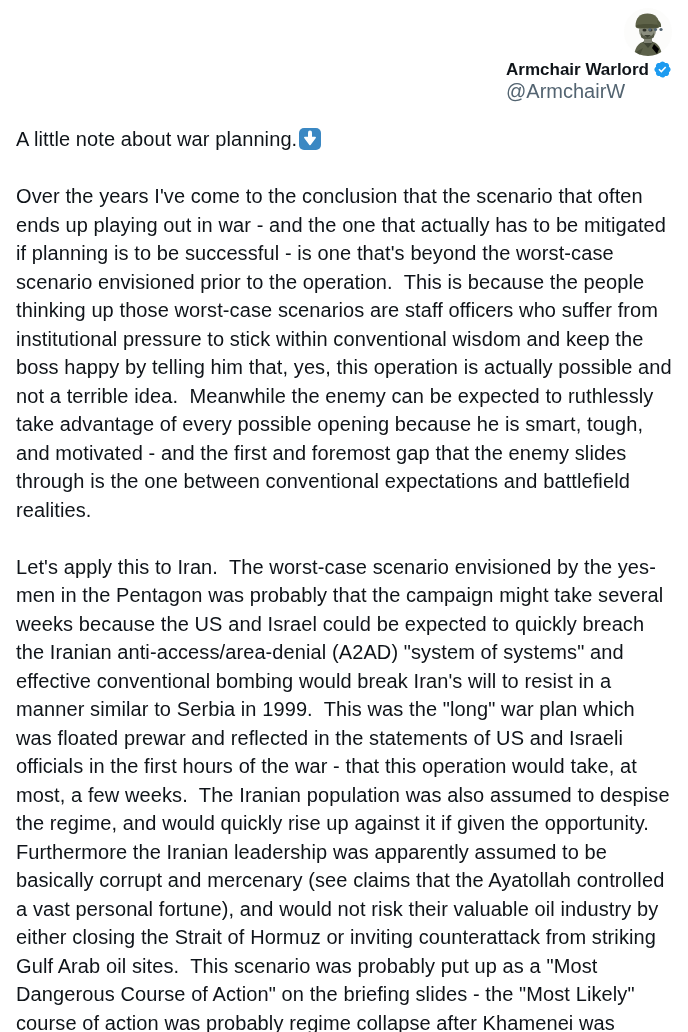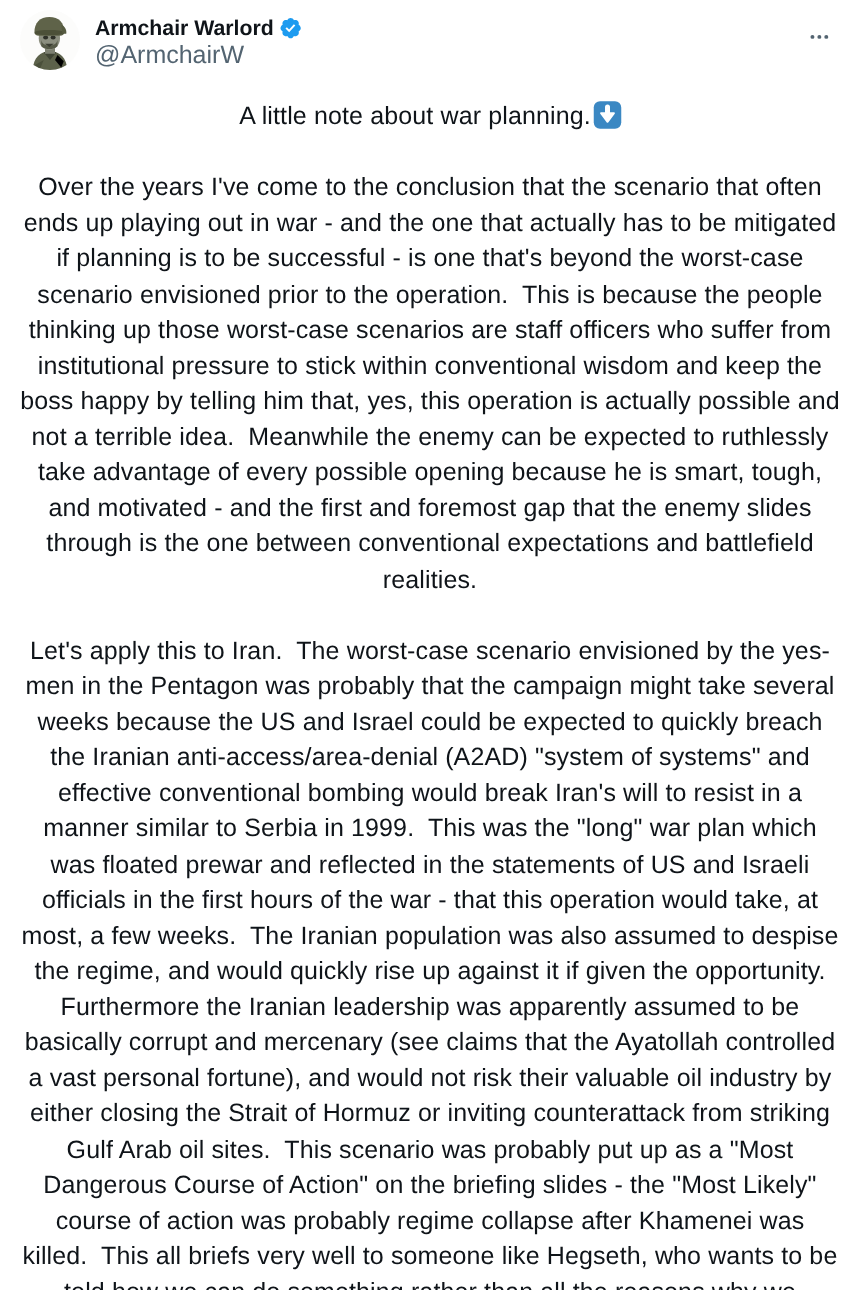--- a/index.html
+++ b/index.html
@@ -13,22 +13,23 @@
     -webkit-font-smoothing: antialiased;
   }
   .tweet {
     position: relative;
     padding: 8px 16px 0 16px;
     box-sizing: border-box;
     width: 688px;
   }
   .header {
     display: flex;
-    align-items: center;
+    align-items: flex-end;
     position: relative;
+    flex-direction: column;
   }
   .avatar-wrap {
     width: 48px;
     height: 48px;
     border-radius: 50%;
     overflow: hidden;
     flex: none;
     background: #fdfdfc;
     cursor: pointer;
   }
@@ -84,21 +85,20 @@
     margin-top: 23px;
     font-size: 20px;
     line-height: 28.5px;
     color: #0f1419;
     letter-spacing: 0.1px;
   }
   .para {
     margin: 0 0 28.5px 0;
     white-space: pre-wrap;
     word-wrap: break-word;
-    text-align: center;
   }
   .para:last-child { margin-bottom: 0; }
   .emoji-down {
     display: inline-block;
     width: 22px;
     height: 22px;
     background: #3b88c3;
     border-radius: 5px;
     vertical-align: -4px;
     margin-left: 2px;

